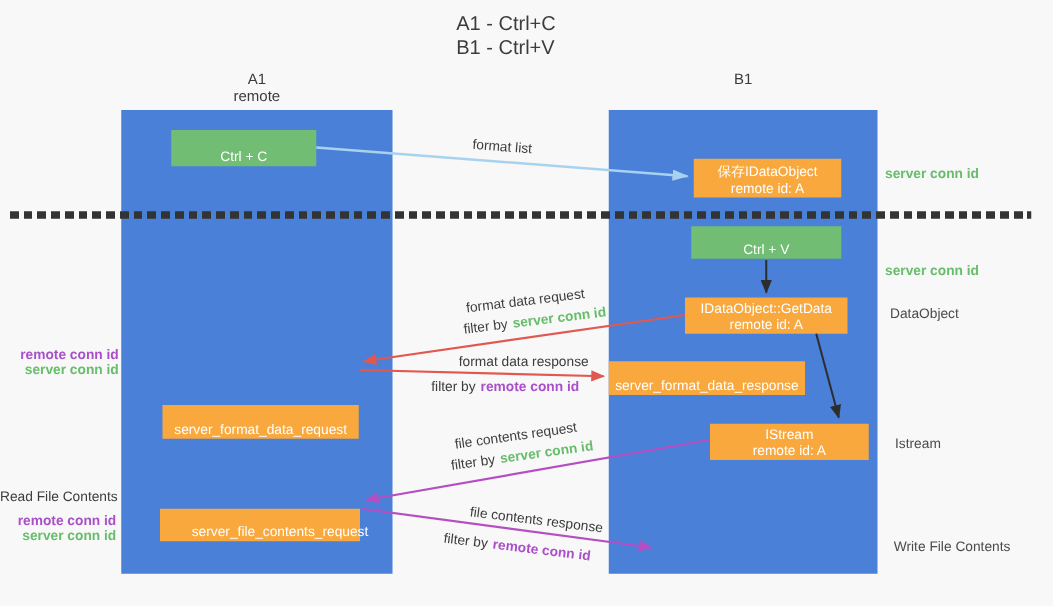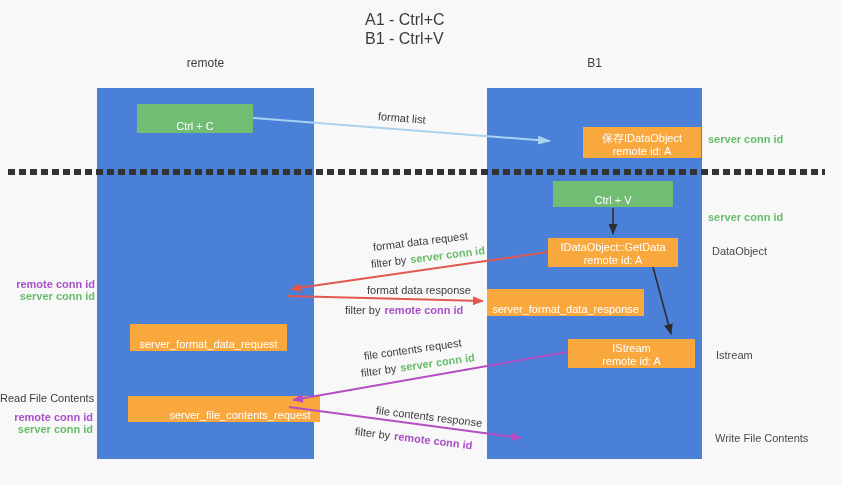--- a/index.html
+++ b/index.html
@@ -35,27 +35,27 @@
   #arrows { position: absolute; left: 0; top: 0; z-index: 4; pointer-events: none; }
   
   .node {
     position: absolute; z-index: 3;
     display: flex; flex-direction: column; align-items: center; justify-content: flex-end;
     color: #fff; font-size: 11px; line-height: 13px; text-align: center;
   }
   .node.green  { background: #71bd74; }
   .node.orange { background: #f9a83e; }
   .n-ctrl-c   { left: 137px; top: 104px; width: 116px; height: 29px; }
-  .n-save-ido { left: 555px; top: 127px; width: 118px; height: 31px; margin-left: 28px; }
+  .n-save-ido { left: 555px; top: 127px; width: 118px; height: 31px; }
   .n-ctrl-v   { left: 553px; top: 181px; width: 120px; height: 26px; }
   .n-getdata  { left: 548px; top: 238px; width: 130px; height: 29px; }
   .n-sfdreq   { left: 130px; top: 276px; width: 157px; height: 27px; margin-top: 48px; }
   .n-sfdresp  { left: 487px; top: 289px; width: 157px; height: 27px; }
   .n-istream  { left: 568px; top: 339px; width: 127px; height: 29px; }
-  .n-sfcreq   { left: 128px; top: 396px; width: 192px; height: 26px; padding-left: 32px; }
+  .n-sfcreq   { left: 128px; top: 407px; width: 160px; height: 26px; padding-left: 32px; }
   .n-sfcresp  { left: 524px; top: 427px; width: 160px; height: 27px; }
   
   .lbl { position: absolute; z-index: 5; font-size: 11px; white-space: nowrap; color: #3c3c3c; }
   .lbl.rot { transform-origin: left center; }
   .green-b  { color: #67bd6b; font-weight: bold; }
   .purple-b { color: #a950c9; font-weight: bold; }
   .gray-l   { color: #4a4a4a; }
   .filter-lbl span + span { margin-left: 4px; }
   .left-col-group { text-align: right; }
 </style>
@@ -63,20 +63,21 @@
 <body>
 
 <div id="stage">
 
   <div class="title">
     <div>A1 - Ctrl+C</div>
     <div>B1 - Ctrl+V</div>
   </div>
 
   <div class="lane-header left">
+    <div>A1</div>
     <div>remote</div>
   </div>
   <div class="lane-header right">
     <div>B1</div>
   </div>
 
   <div class="lifeline left"></div>
   <div class="lifeline right"></div>
 
   <div class="dotted-line"></div>

